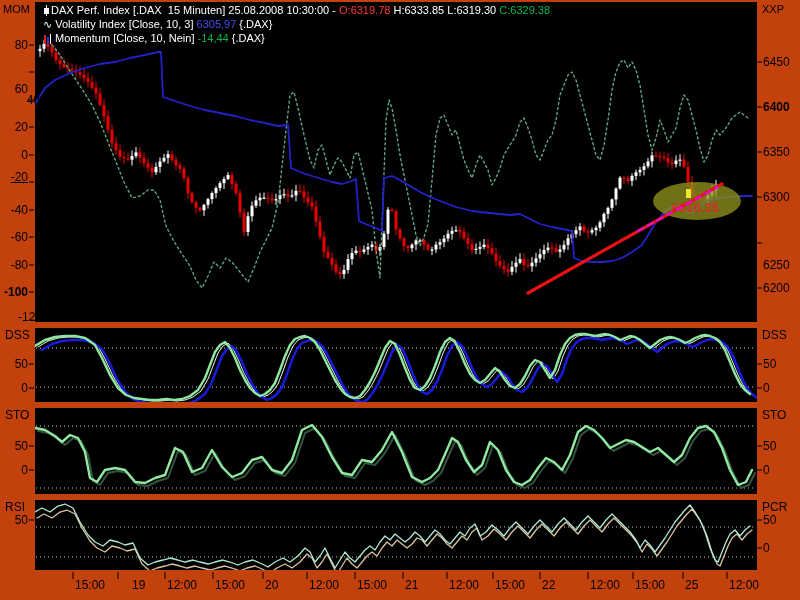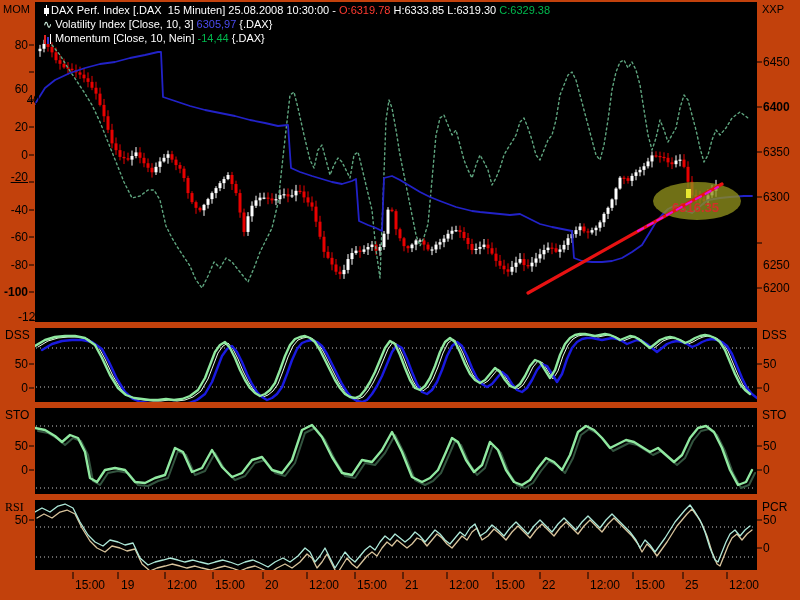--- a/index.html
+++ b/index.html
@@ -72,27 +72,27 @@
       <div class="al r" style="left: 2px; top: 359px;">50</div>
       <div class="al r" style="left: 2px; top: 383px;">0</div>
       <div class="al" style="left: 763px; top: 359px;">50</div>
       <div class="al" style="left: 763px; top: 383px;">0</div>
       <div class="al" style="left: 5px; top: 410px;">STO</div>
       <div class="al" style="left: 762px; top: 410px;">STO</div>
       <div class="al r" style="left: 2px; top: 441px;">50</div>
       <div class="al r" style="left: 2px; top: 465px;">0</div>
       <div class="al" style="left: 763px; top: 441px;">50</div>
       <div class="al" style="left: 763px; top: 465px;">0</div>
-      <div class="al" style="left: 5px; top: 502px; font-family: Liberation Serif, serif;">RSI</div>
+      <div class="al" style="left: 5px; top: 502px;">RSI</div>
       <div class="al" style="left: 762px; top: 502px;">PCR</div>
       <div class="al r" style="left: 2px; top: 515px;">50</div>
       <div class="al" style="left: 763px; top: 515px;">50</div>
       <div class="al" style="left: 763px; top: 543px;">0</div>
       <div class="al" style="left: 75px; top: 580px;">15:00</div>
-      <div class="al" style="left: 121px; top: 580px;">19</div>
+      <div class="al" style="left: 132px; top: 580px;">19</div>
       <div class="al" style="left: 167px; top: 580px;">12:00</div>
       <div class="al" style="left: 215px; top: 580px;">15:00</div>
       <div class="al" style="left: 265px; top: 580px;">20</div>
       <div class="al" style="left: 309px; top: 580px;">12:00</div>
       <div class="al" style="left: 357px; top: 580px;">15:00</div>
       <div class="al" style="left: 405px; top: 580px;">21</div>
       <div class="al" style="left: 449px; top: 580px;">12:00</div>
       <div class="al" style="left: 495px; top: 580px;">15:00</div>
       <div class="al" style="left: 542px; top: 580px;">22</div>
       <div class="al" style="left: 590px; top: 580px;">12:00</div>

